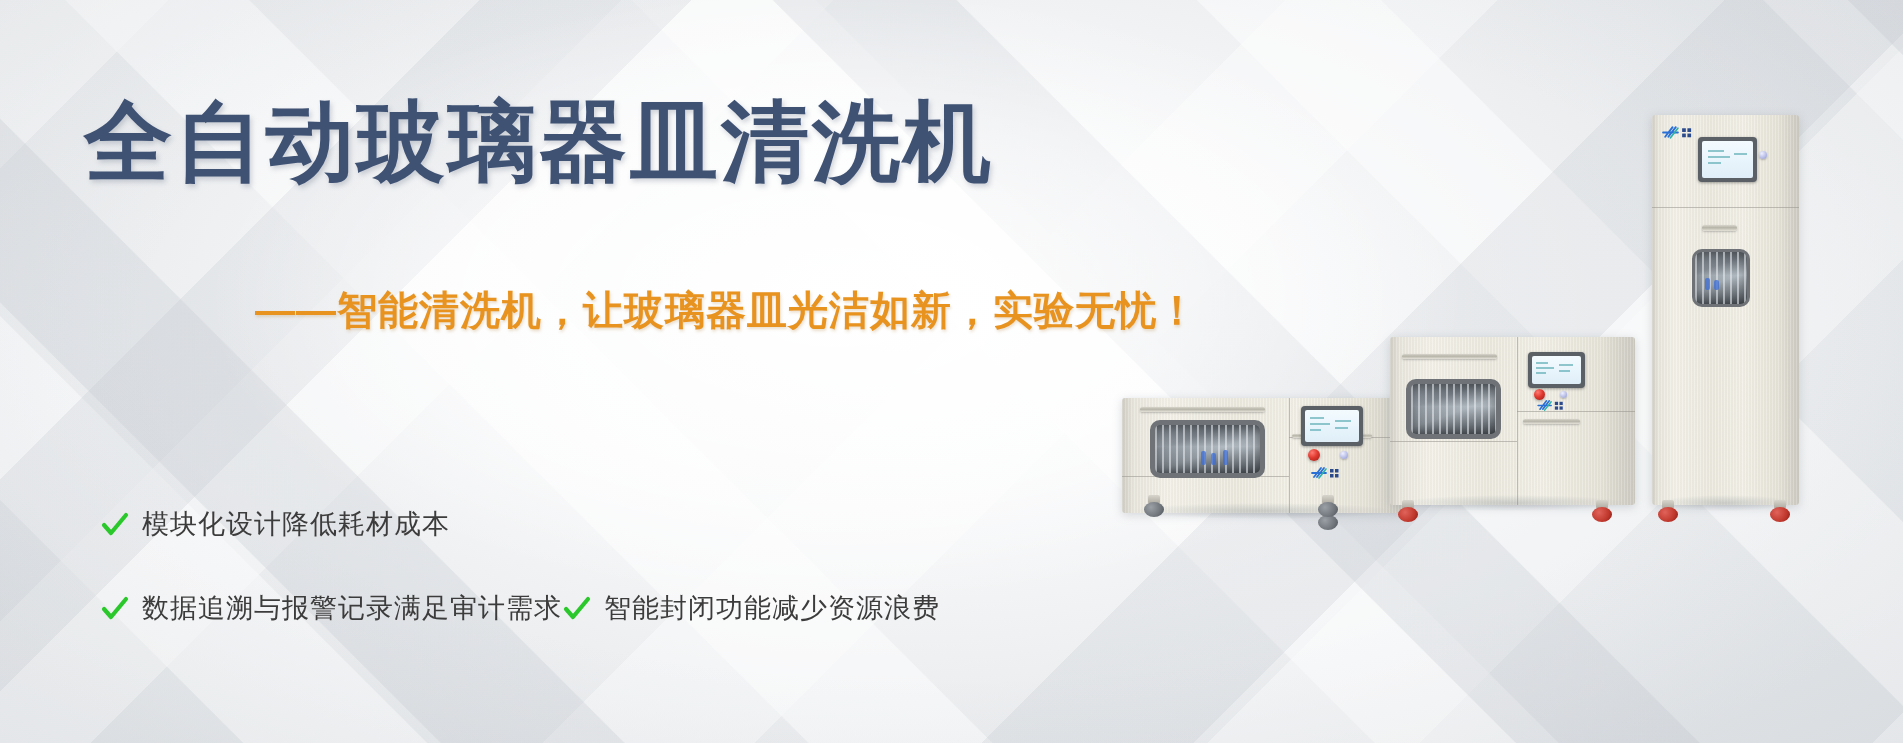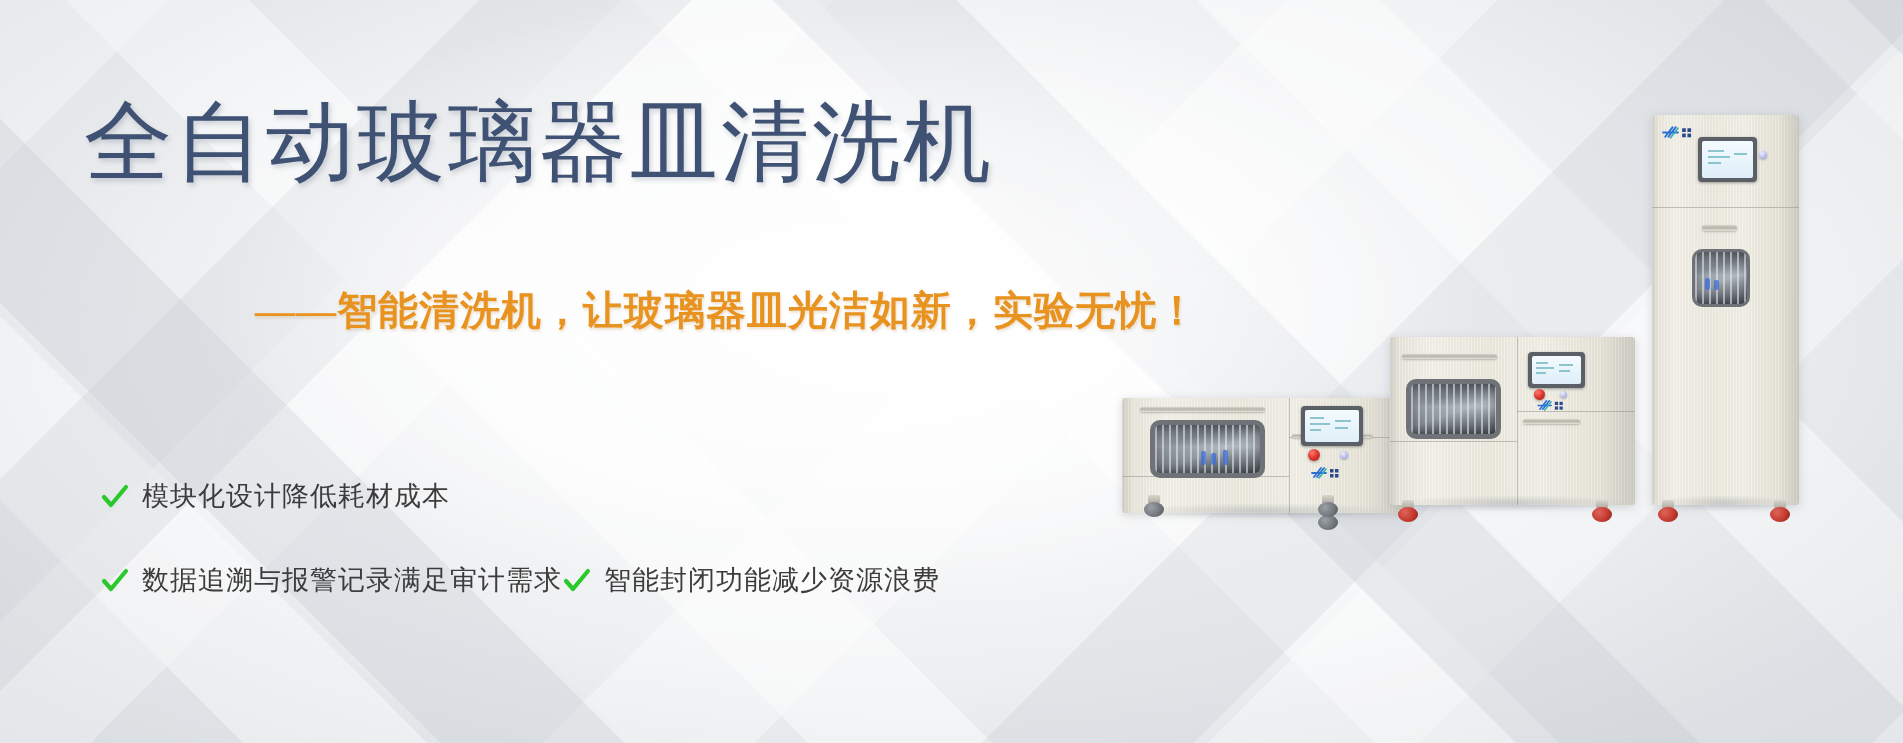--- a/index.html
+++ b/index.html
@@ -48,39 +48,39 @@
     background:radial-gradient(ellipse 46% 58% at 44% 40%, rgba(255,255,255,.95) 0%, rgba(255,255,255,.55) 40%, rgba(255,255,255,0) 72%);
   }
   .bg-vignette{
     position:absolute;inset:0;
     background:radial-gradient(ellipse 88% 96% at 50% 45%, rgba(0,0,0,0) 48%, rgba(120,128,138,.12) 100%);
   }
 
   
   .headline{
     position:absolute;left:84px;top:95px;
-    font-size:88px;line-height:1.06;font-weight:400;
+    font-size:88px;line-height:1.06;font-weight:700;
     color:#3f5274;letter-spacing:3px;
     font-family:"DejaVu Sans","Liberation Sans",sans-serif;
     text-shadow:2px 3px 5px rgba(110,120,140,.30);
     white-space:nowrap;
   }
   .subhead{
     position:absolute;left:255px;top:283px;
     font-size:40px;font-weight:700;letter-spacing:1px;
     color:#e8921f;white-space:nowrap;
-    font-family:Liberation Serif, serif;
+    font-family:Liberation Sans, sans-serif;
     text-shadow:1px 2px 3px rgba(190,150,90,.30);
   }
 
   .features{
     position:absolute;left:100px;top:478px;
     width:820px;
   }
-  .feat-row{display:flex;margin-bottom:48px;}
+  .feat-row{display:flex;margin-bottom:48px;margin-top:28px;}
   .feat{display:flex;align-items:center;white-space:nowrap;}
   .feat.col1{width:365px;}
   .check{
     width:30px;height:30px;flex:0 0 30px;margin-right:12px;
     position:relative;top:1px;
   }
   .check svg{display:block;}
   .feat-label{
     font-size:27px;color:#3c3c3c;letter-spacing:1px;
     font-family:"DejaVu Sans","Liberation Sans",sans-serif;

